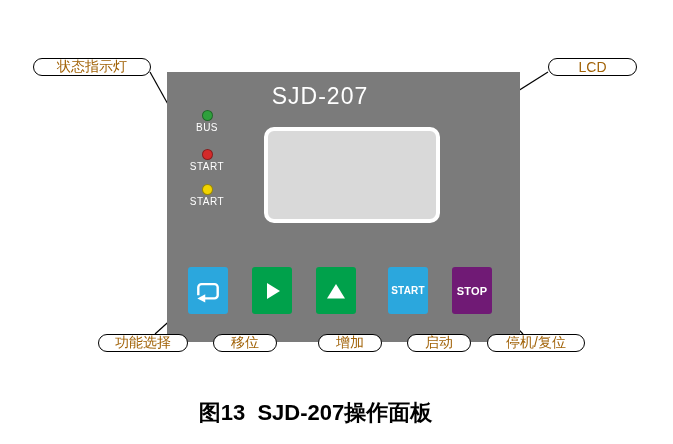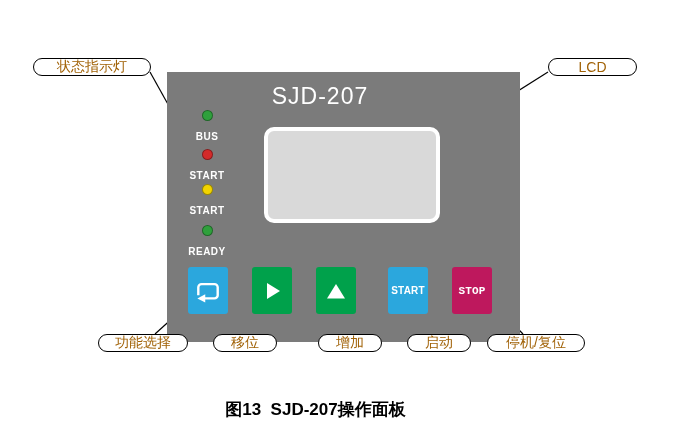--- a/index.html
+++ b/index.html
@@ -6,38 +6,38 @@
   html,body { background:#fff; font-family:"Liberation Sans", sans-serif; }
   .figure { position:relative; width:673px; height:444px; background:#fff; overflow:hidden; }
   .connectors { position:absolute; left:0; top:0; width:673px; height:444px; pointer-events:none; }
   .connectors line { stroke:#000; stroke-width:1.2; }
 
   .panel { position:absolute; left:167px; top:45px; width:353px; height:270px; background:#7b7b7b;margin-top:27px; }
   .panel-title { position:absolute; left:55px; top:11px; width:196px; text-align:center;
                  color:#fff; font-size:23px; letter-spacing:1px; }
 
   .led-item { position:absolute; left:12px; width:56px; display:flex; flex-direction:column;
-              align-items:center; gap:10px;font-weight:bold; }
+              align-items:center; gap:1px; }
   .led { width:11px; height:11px; border-radius:50%; border:1px solid rgba(0,0,0,.35); }
   .led-label { color:#fff; font-size:10px; letter-spacing:.5px; }
 
   .lcd { position:absolute; left:97px; top:55px; width:176px; height:96px;
          background:#d9d9d9; border:4px solid #fff; border-radius:10px; }
 
   .panel-btn { position:absolute; top:195px; width:40px; height:47px; border:none; border-radius:3px;
                display:flex; align-items:center; justify-content:center; color:#fff; cursor:pointer;
                font-family:"Liberation Sans", sans-serif; font-weight:bold; font-size:10px; letter-spacing:.2px; }
   .panel-btn svg { display:block; }
 
   .callout { position:absolute; height:18px; background:#fff; border:1.4px solid #000; border-radius:14px;
              display:flex; align-items:center; justify-content:center; font-size:14px; color:#a16207;
              white-space:nowrap; }
 
   .caption { position:absolute; left:0; top:398px; width:631px; text-align:center;
-             font-size:17px; font-weight:bold; color:#000; white-space:pre; }
+             font-size:22px; font-weight:bold; color:#000; white-space:pre; }
 </style>
 </head>
 <body>
 
 <div class="figure">
 
   <svg class="connectors" viewBox="0 0 673 444" xmlns="http://www.w3.org/2000/svg">
     <line x1="150" y1="72" x2="199" y2="160"></line>
     <line x1="548" y1="72" x2="428" y2="148"></line>
     <line x1="155" y1="334" x2="206" y2="288"></line>
@@ -56,24 +56,20 @@
       <span class="led-label">BUS</span>
     </div>
     <div class="led-item" style="top:77px">
       <span class="led" style="background: rgb(212, 42, 42);"></span>
       <span class="led-label">START</span>
     </div>
     <div class="led-item" style="top:112px">
       <span class="led" style="background: rgb(242, 212, 0);"></span>
       <span class="led-label">START</span>
     </div>
-    <div class="led-item" style="top:153px">
-      <span class="led" style="background: rgb(47, 160, 60);"></span>
-      <span class="led-label">READY</span>
-    </div>
 
     <div class="lcd" style="background: rgb(217, 217, 217);"></div>
 
     <button class="panel-btn" style="left: 21px; background: rgb(43, 167, 221);">
       <svg width="26" height="24" viewBox="0 0 28 26">
         <path d="M10 21 H21 a3.5 3.5 0 0 0 3.5 -3.5 V9 A3.5 3.5 0 0 0 21 5.5 H7 A3.5 3.5 0 0 0 3.5 9 v8.5" fill="none" stroke="#fff" stroke-width="2.6"></path>
         <polygon points="11,16.5 11,25.5 2.5,21" fill="#fff"></polygon>
       </svg>
     </button>
 
@@ -84,21 +80,21 @@
     </button>
 
     <button class="panel-btn" style="left: 149px; background: rgb(0, 161, 75);">
       <svg width="26" height="26" viewBox="0 0 26 26">
         <polygon points="13,6 22,20.5 4,20.5" fill="#fff"></polygon>
       </svg>
     </button>
 
     <button class="panel-btn" style="left: 221px; background: rgb(43, 167, 221);">START</button>
 
-    <button class="panel-btn" style="left: 285px; font-size: 11px; background: #be185d; font-family: Liberation Mono, monospace;">STOP</button>
+    <button class="panel-btn" style="left: 285px; font-size: 11px; background: #701a75;">STOP</button>
   </div>
 
   <div class="callout" style="left:33px;  top:58px;  width:118px">状态指示灯</div>
   <div class="callout" style="left:548px; top:58px;  width:89px">LCD</div>
   <div class="callout" style="left:213px; top:334px; width:64px">移位</div>
   <div class="callout" style="left:98px;  top:334px; width:90px">功能选择</div>
   <div class="callout" style="left:318px; top:334px; width:64px">增加</div>
   <div class="callout" style="left:487px; top:334px; width:98px">停机/复位</div>
   <div class="callout" style="left:407px; top:334px; width:64px">启动</div>
 

